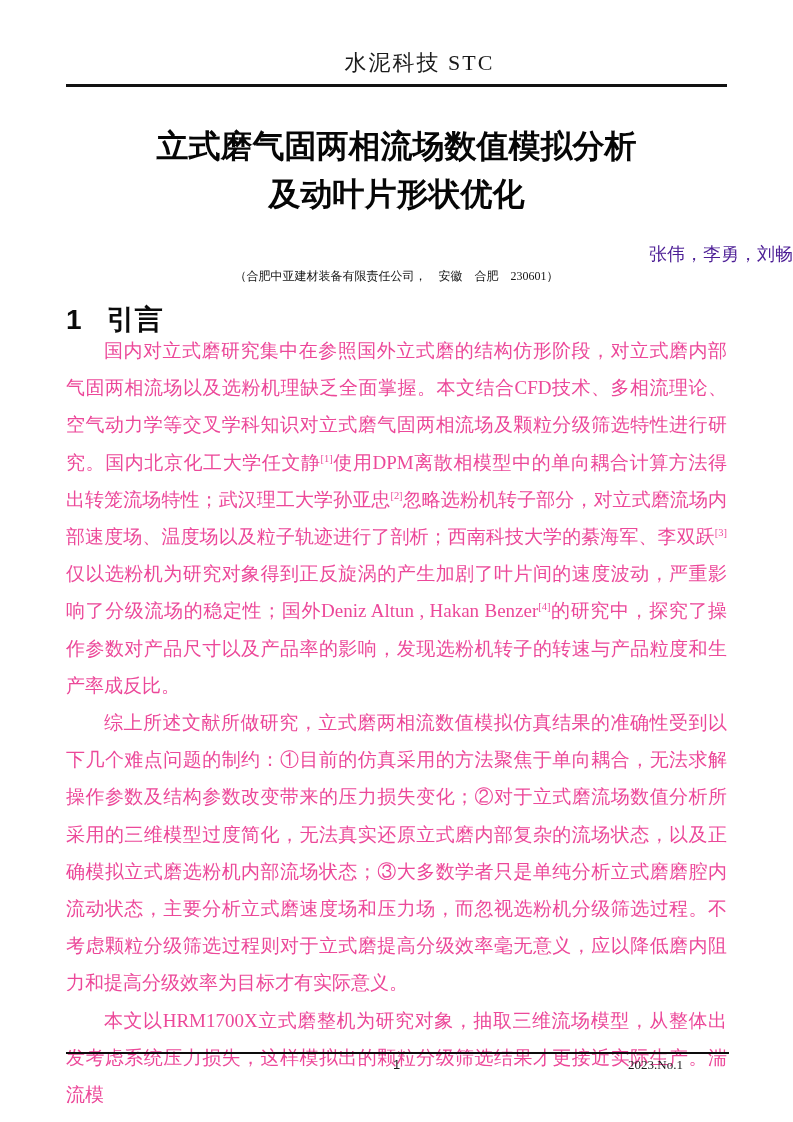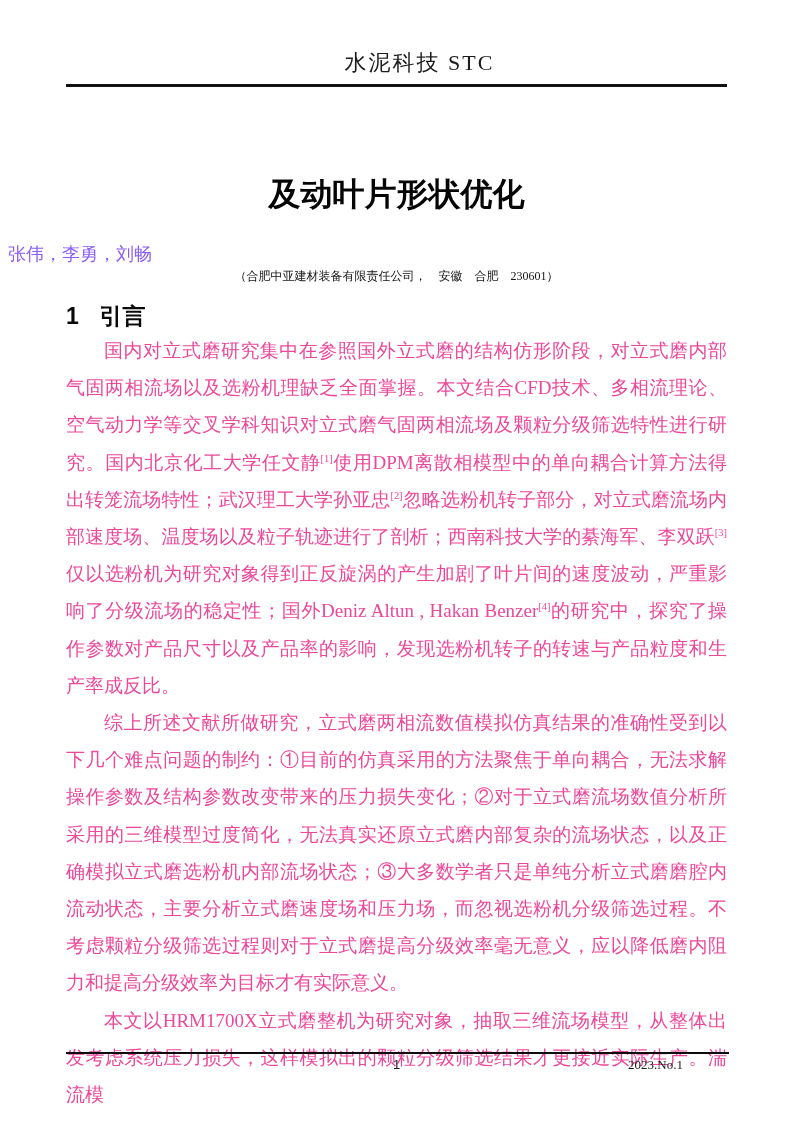--- a/index.html
+++ b/index.html
@@ -21,29 +21,29 @@
     height:2.5px; background:#121212;
   }
   .paper-title {
     position:absolute; top:122px; left:0; right:0; margin:0;
     text-align:center; font-size:32px; line-height:48px;
     font-weight:bold; color:#060606;
     font-family:"Liberation Sans","DejaVu Sans",sans-serif;
   }
   .authors {
     position:absolute; top:242px; left:8px; right:0;
-    text-align:left; font-size:18px; color:#8b5cf6;
+    text-align:right; font-size:18px; color:#4c1d95;
   }
   .affiliation {
     position:absolute; top:268px; left:0; right:0;
     text-align:center; font-size:12px; color:#141414;
   }
   .section-heading {
     position:absolute; top:301px; left:66px; margin:0;
-    font-size:23px; font-weight:bold; color:#0a0a0a;
+    font-size:28px; font-weight:bold; color:#0a0a0a;
     font-family:"Liberation Sans","DejaVu Sans",sans-serif;
   }
   .section-heading .sec-num { margin-right:0.9em; }
   .body-block {
     position:absolute; top:332px; left:66px; width:661px;
     font-size:19px; line-height:37.2px; text-align:justify;
     color:#ec4899;
   }
   .body-para { margin:0; text-indent:2em; }
   .body-para sup {
@@ -64,21 +64,21 @@
 </head>
 <body>
 
 <div class="page">
 
   <div class="journal-name">水泥科技 STC</div>
 
   <div class="header-rule"></div>
 
   <h1 class="paper-title">
-    <br>
+    <span>立式磨气固两相流场数值模拟分析</span><br>
     <span>及动叶片形状优化</span>
   </h1>
 
   <div class="authors">张伟，李勇，刘畅</div>
 
   <div class="affiliation">（合肥中亚建材装备有限责任公司，　安徽　合肥　230601）</div>
 
   <h2 class="section-heading">
     <span class="sec-num">1</span><span>引言</span>
   </h2>

